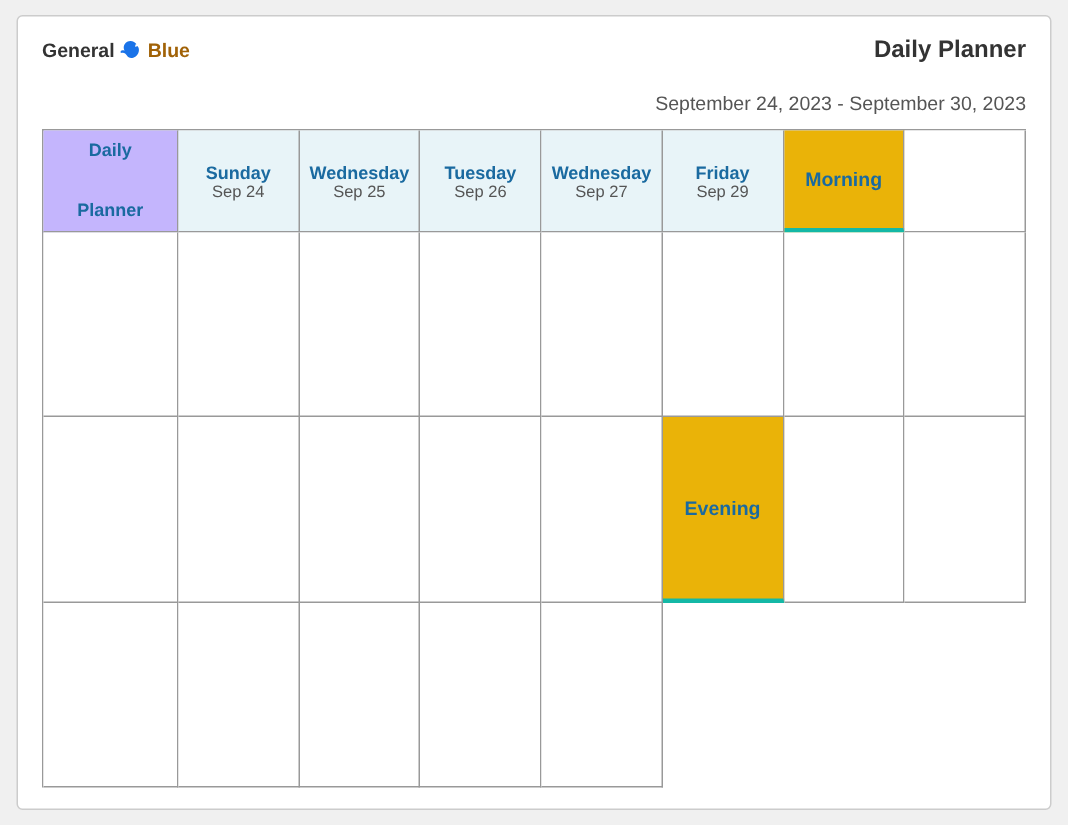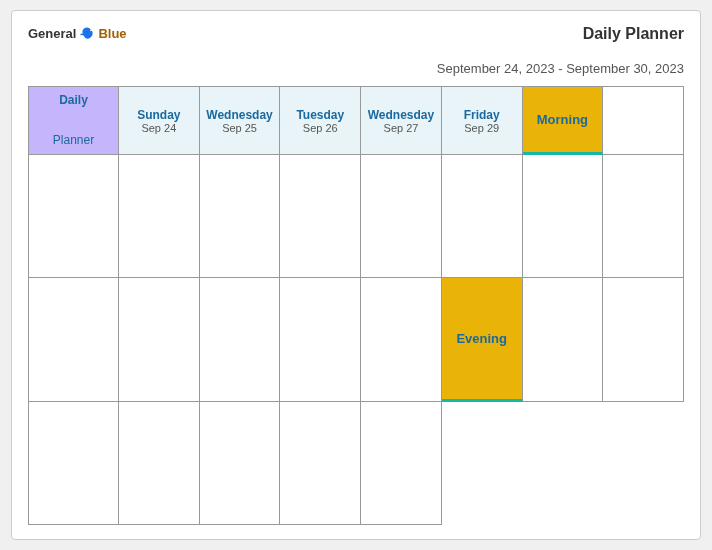--- a/index.html
+++ b/index.html
@@ -115,21 +115,21 @@
       border-bottom: 1px solid #999;
     }
     .corner-text-top {
       font-size: 12px;
       font-weight: bold;
       color: #1a6aa0;
       line-height: 1.3;
     }
     .corner-text-bottom {
       font-size: 12px;
-      font-weight: normal;
+      font-weight: bold;
       color: #1a6aa0;
       line-height: 1.3;
       margin-top: 24px;
     }
   </style>
 </head>
 <body>
 
 <div class="planner-container">
   <div class="header">

